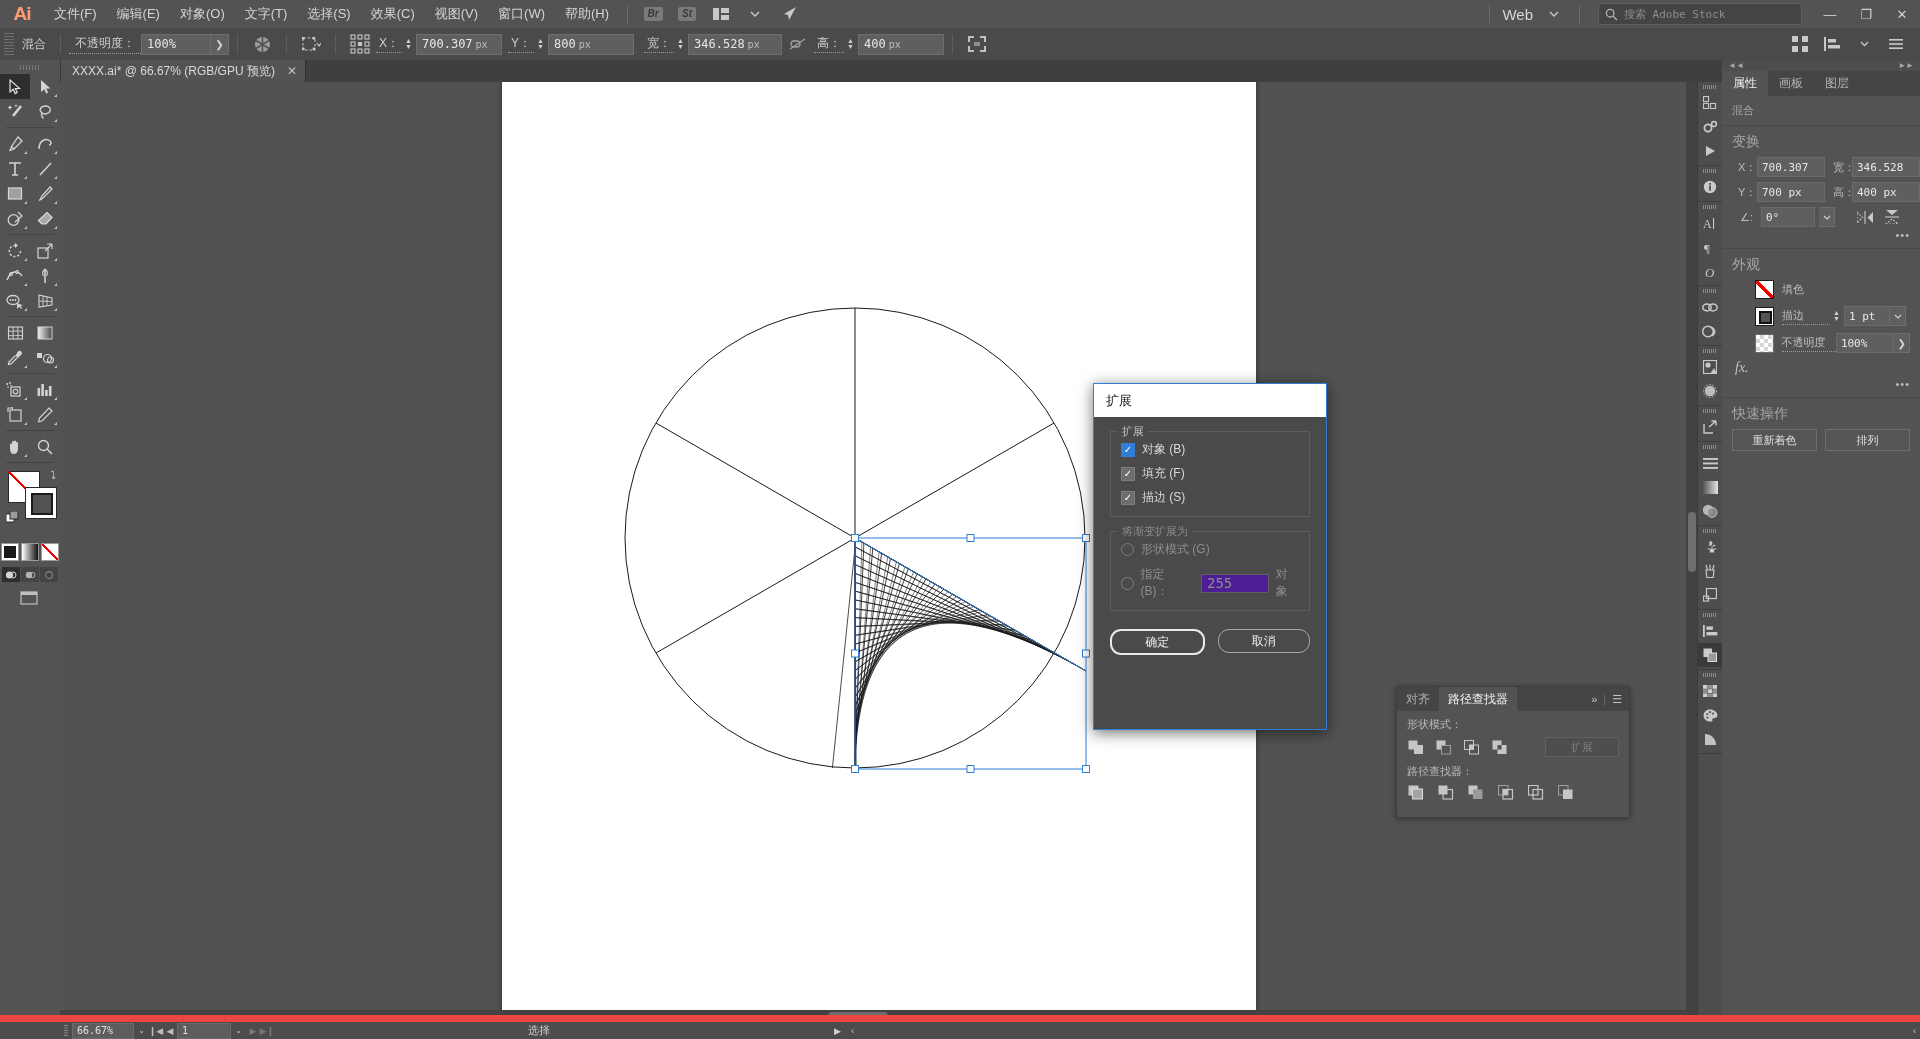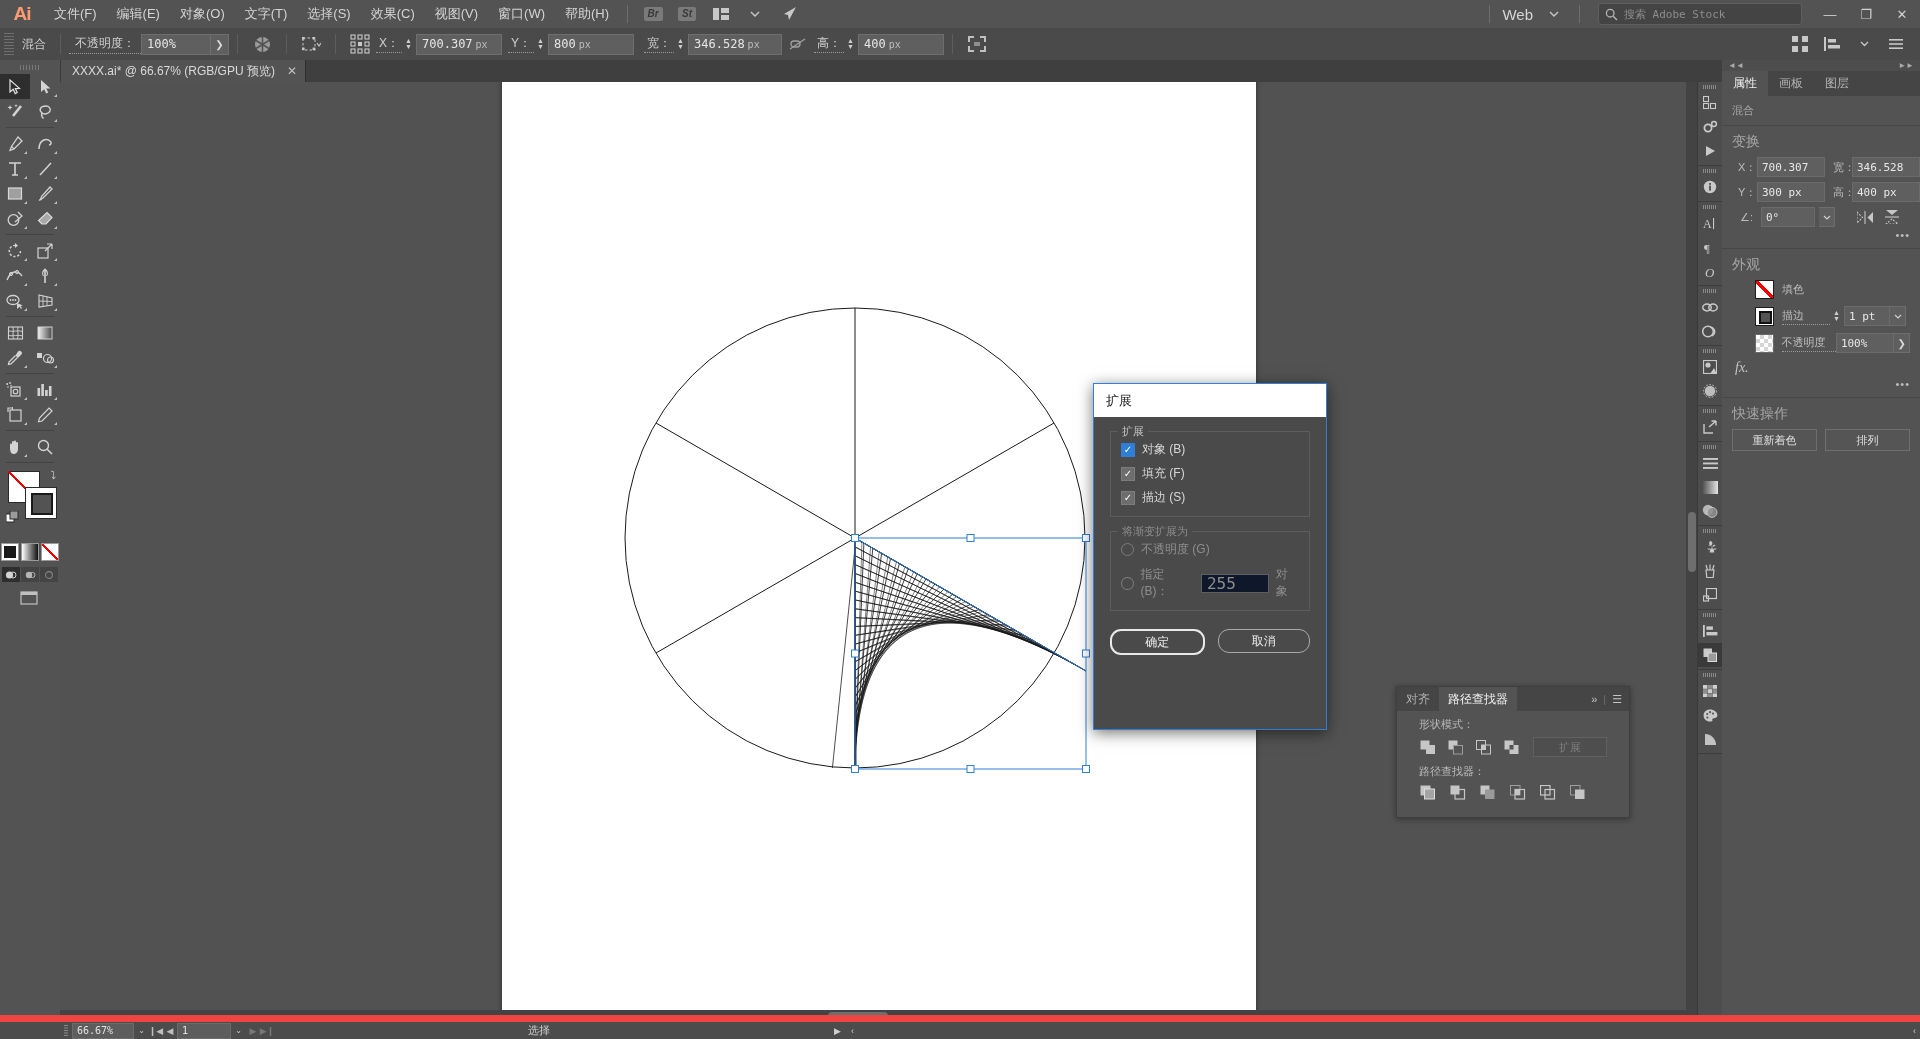--- a/index.html
+++ b/index.html
@@ -138,21 +138,21 @@
           justify-content:center;font-size:11px;color:#e0e0e0;cursor:default;}
   .dots{text-align:right;color:#bdbdbd;font-size:11px;letter-spacing:1px;margin-top:2px;}
 
   
   .pfpanel{position:absolute;left:1396px;top:686px;width:232px;height:130px;background:#535353;
            box-shadow:0 1px 6px rgba(0,0,0,.4);border:1px solid #3f3f3f;}
   .pf-tabs{display:flex;height:24px;background:#454545;align-items:center;justify-content:flex-end;}
   .pf-tab{padding:0 9px;height:24px;line-height:24px;font-size:12px;color:#b0b0b0;cursor:default;}
   .pf-tab.sel{background:#535353;color:#f2f2f2;}
   .pf-tabright{margin-left:auto;display:flex;align-items:center;gap:6px;padding-right:7px;color:#c5c5c5;font-size:11px;}
-  .pf-body{padding:6px 22px;}
+  .pf-body{padding:6px 10px;}
   .pf-lbl{font-size:11px;color:#b9b9b9;margin-bottom:5px;}
   .pf-row{display:flex;align-items:center;gap:11px;margin-bottom:7px;}
   .pf-btn{width:17px;height:17px;display:flex;align-items:center;justify-content:center;cursor:default;}
   .pf-expand{margin-left:auto;width:72px;height:18px;border:1px solid #606060;background:#4e4e4e;
              display:flex;align-items:center;justify-content:center;font-size:11px;color:#7e7e7e;}
 
   
   .dlg{position:absolute;left:1093px;top:383px;width:232px;height:345px;background:#4a4a4a;
        border:1px solid #2f7fd8;box-shadow:0 3px 14px rgba(0,0,0,.55);}
   .dlg-title{height:33px;background:#fff;color:#1b1b1b;font-size:13px;display:flex;align-items:center;padding:0 12px;}
@@ -162,22 +162,22 @@
   .group.dis .glbl{color:#8b8b8b;}
   .chkrow{display:flex;align-items:center;margin-bottom:7px;}
   .chkrow:last-child{margin-bottom:0;}
   .chk{width:12px;height:12px;margin-right:7px;display:flex;align-items:center;justify-content:center;
        font-size:10px;color:#fff;border:1px solid #7d7d7d;background:#6d6d6d;}
   .chk.blue{background:#2f7fd8;border-color:#2f7fd8;}
   .chklbl{font-size:12px;color:#d7d7d7;}
   .radrow{display:flex;align-items:center;margin-bottom:8px;}
   .rad{width:11px;height:11px;border-radius:50%;border:1px solid #7d7d7d;margin-right:7px;}
   .radlbl{font-size:12px;color:#8d8d8d;}
-  .numin{background:#0f172a;border:1px solid #5e5e5e;height:17px;width:58px;display:flex;align-items:center;
-         padding:0 5px;font-size:16px;color:#8d8d8d;margin:0 7px;font-family:"DejaVu Sans Mono",monospace;}
+  .numin{background:#4c1d95;border:1px solid #5e5e5e;height:17px;width:58px;display:flex;align-items:center;
+         padding:0 5px;font-size:14px;color:#8d8d8d;margin:0 7px;font-family:"DejaVu Sans Mono",monospace;}
   .dlg-btns{display:flex;gap:13px;padding:0 16px;margin-top:18px;}
   .dlg-btn{flex:1;height:22px;border-radius:11px;border:1px solid #a9a9a9;background:#4a4a4a;
            display:flex;align-items:center;justify-content:center;font-size:12px;color:#ececec;cursor:default;}
   .dlg-btn.primary{border:2px solid #e9e9e9;}
 
   
   .statusbar{position:absolute;left:0;bottom:0;width:1920px;height:17px;background:#4c4c4c;
              display:flex;align-items:center;border-top:7px solid #ef4444;}
   .sb-grip{width:12px;height:17px;display:flex;align-items:center;justify-content:center;}
   .sb-zoom{background:#5d5d5d;border:1px solid #6b6b6b;height:14px;width:52px;display:flex;align-items:center;
@@ -979,21 +979,21 @@
         <div class="refgrid"></div>
         <div class="xfrows">
           <div class="xfrow">
             <span class="xflbl">X：</span>
             <div class="xfin">700.307</div>
             <span class="xflbl" style="margin-left:8px">宽：</span>
             <div class="xfin">346.528</div>
           </div>
           <div class="xfrow">
             <span class="xflbl">Y：</span>
-            <div class="xfin">300 px</div>
+            <div class="xfin">700 px</div>
             <span class="xflbl" style="margin-left:8px">高：</span>
             <div class="xfin">400 px</div>
           </div>
           <div class="rotrow">
             <span class="xflbl">∠:</span>
             <div class="xfin" style="width:44px">0°</div>
             <div class="fld-arrow" style="width:15px;height:18px">
               <svg width="8" height="5" viewBox="0 0 8 5">
                   <path d="M1 1 L4 4 L7 1" stroke="#d0d0d0" stroke-width="1.2" fill="none"></path>
                 </svg>
@@ -1154,21 +1154,21 @@
         </div>
         <div class="chkrow">
           <span class="chk">✓</span>
           <span class="chklbl">描边 (S)</span>
         </div>
       </div>
       <div class="group dis">
         <span class="glbl">将渐变扩展为</span>
         <div class="radrow">
           <span class="rad"></span>
-          <span class="radlbl">不透明度 (G)</span>
+          <span class="radlbl">形状模式 (G)</span>
         </div>
         <div class="radrow" style="margin-bottom:0">
           <span class="rad"></span>
           <span class="radlbl">指定 (B)：</span>
           <div class="numin">255</div>
           <span class="radlbl">对象</span>
         </div>
       </div>
     </div>
     <div class="dlg-btns">

